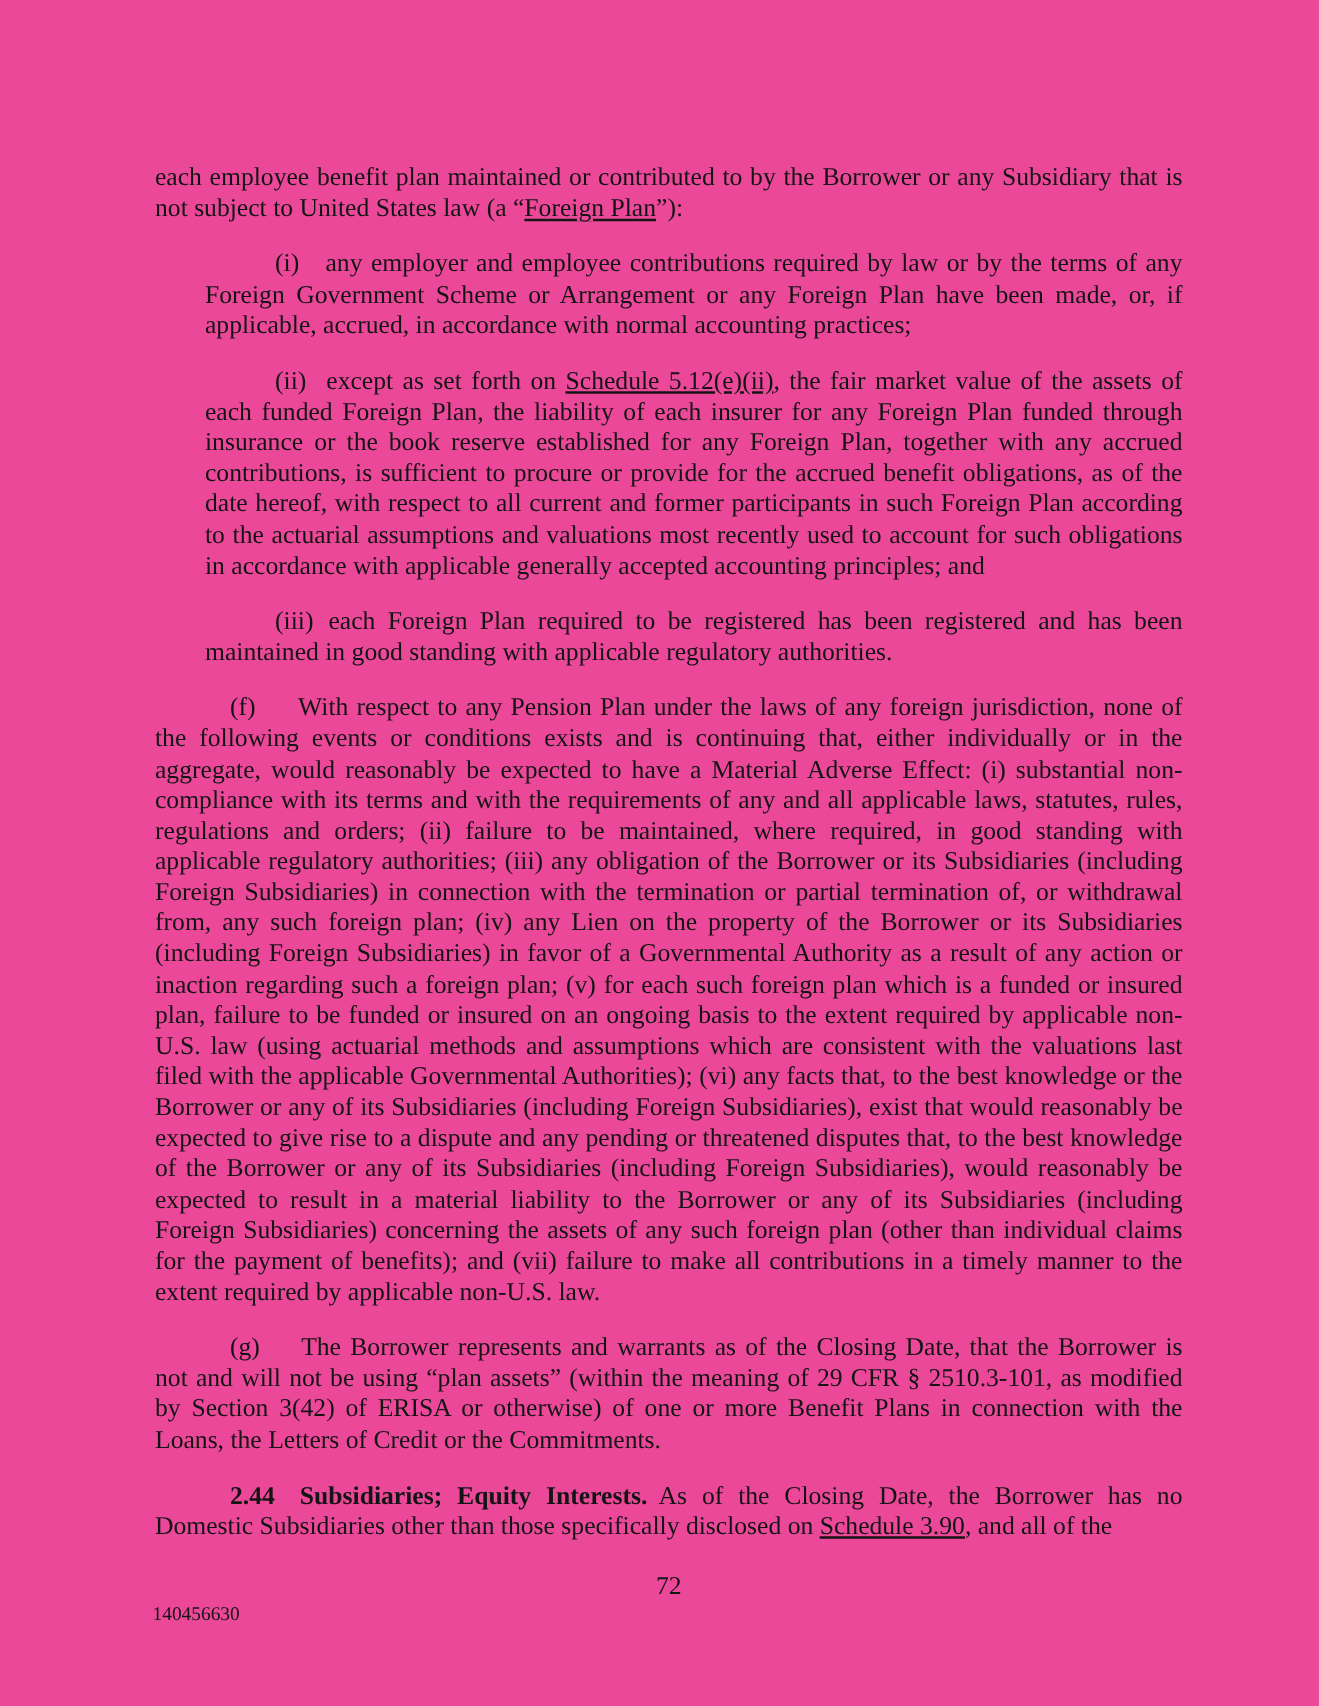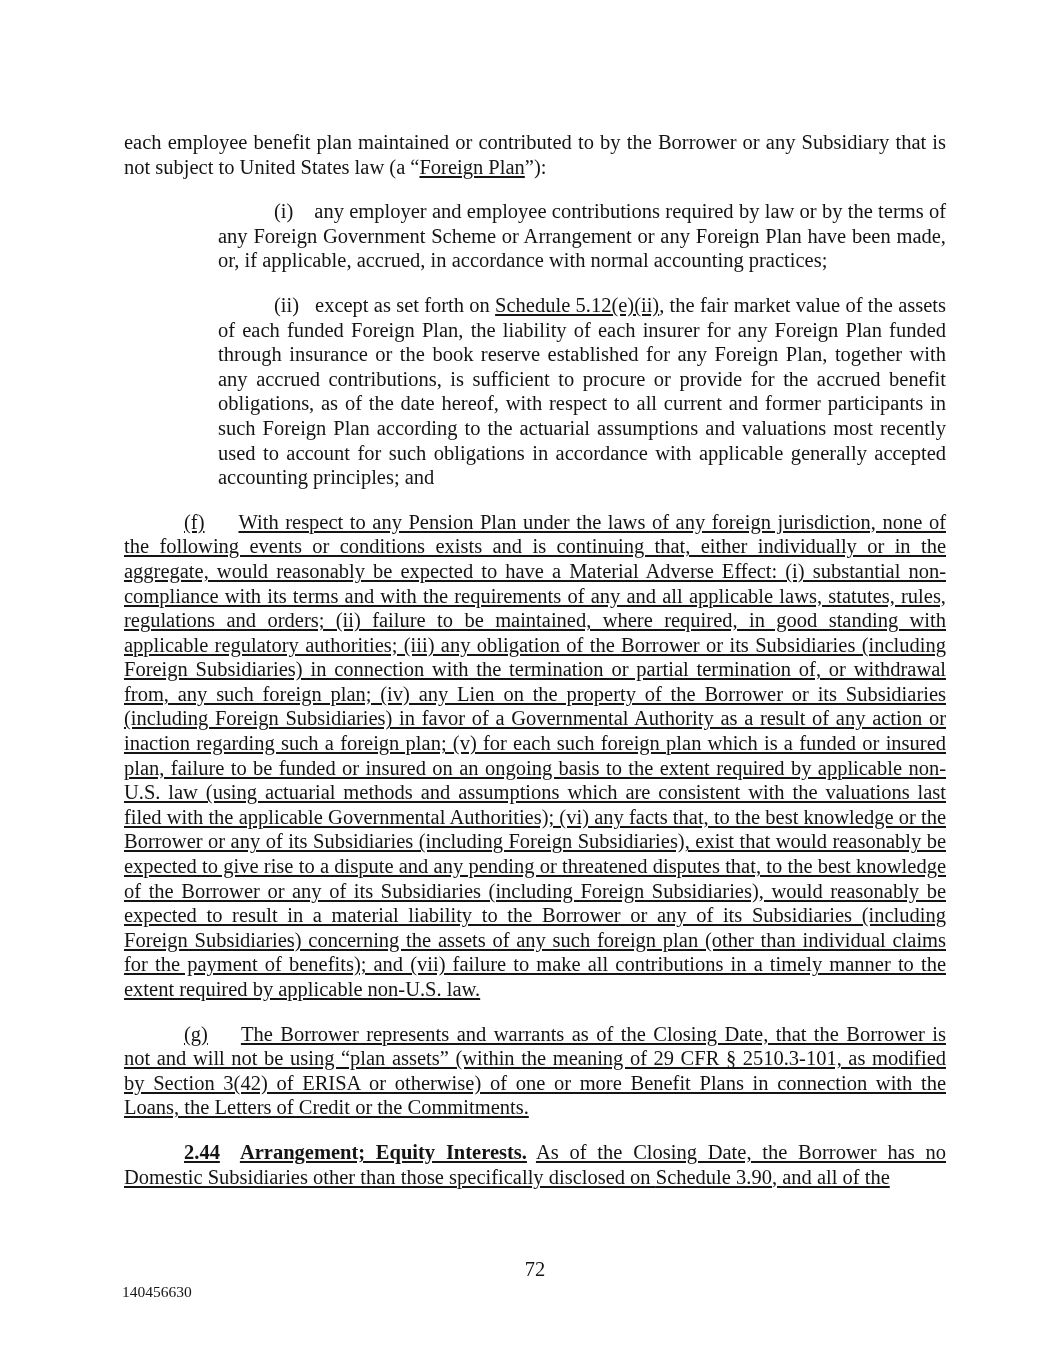--- a/index.html
+++ b/index.html
@@ -4,46 +4,45 @@
 <style>
   html, body {
     margin: 0;
     padding: 0;
     background: #e8e8e8;
   }
   .page {
     position: relative;
     width: 1055px;
     height: 1365px;
-    background: #ffffff;
+    background: #ec4899;
     font-family: "Liberation Serif", "DejaVu Serif", serif;
     color: #141414;
     overflow: hidden;
   }
   .content {
     position: absolute;
     left: 124px;
     top: 130px;
     width: 822px;
     font-size: 20.5px;
     line-height: 24.6px;
     text-align: justify;
   }
   .content p {
     margin: 0 0 20px 0;
   }
   
   p.sub {
-    margin-left: 94px;
+    margin-left: 40px;
     text-indent: 56px;
   }
   
   p.par {
     text-indent: 60px;
-    text-decoration: underline;
   }
   p.last {
     margin-bottom: 0;
   }
   .tab {
     display: inline-block;
   }
   .t21 { width: 21px; }
   .t16 { width: 16px; }
   .t12 { width: 12px; }
@@ -82,26 +81,27 @@
 <div class="page">
 
   <div class="content">
 
     <p><span>each employee benefit plan maintained or contributed to by the Borrower or any Subsidiary that is not subject to United States law (a “</span><span class="u">Foreign Plan</span><span>”):</span></p>
 
     <p class="sub"><span>(i)</span><span class="tab t21"></span><span>any employer and employee contributions required by law or by the terms of any Foreign Government Scheme or Arrangement or any Foreign Plan have been made, or, if applicable, accrued, in accordance with normal accounting practices;</span></p>
 
     <p class="sub"><span>(ii)</span><span class="tab t16"></span><span>except as set forth on </span><span class="u">Schedule 5.12(e)(ii)</span><span>, the fair market value of the assets of each funded Foreign Plan, the liability of each insurer for any Foreign Plan funded through insurance or the book reserve established for any Foreign Plan, together with any accrued contributions, is sufficient to procure or provide for the accrued benefit obligations, as of the date hereof, with respect to all current and former participants in such Foreign Plan according to the actuarial assumptions and valuations most recently used to account for such obligations in accordance with applicable generally accepted accounting principles; and</span></p>
 
+    <p class="sub"><span>(iii)</span><span class="tab t12"></span><span>each Foreign Plan required to be registered has been registered and has been maintained in good standing with applicable regulatory authorities.</span></p>
 
     <p class="par"><span>(f)</span><span class="tab t34"></span><span>With respect to any Pension Plan under the laws of any foreign jurisdiction, none of the following events or conditions exists and is continuing that, either individually or in the aggregate, would reasonably be expected to have a Material Adverse Effect: (i) substantial non-compliance with its terms and with the requirements of any and all applicable laws, statutes, rules, regulations and orders; (ii) failure to be maintained, where required, in good standing with applicable regulatory authorities; (iii) any obligation of the Borrower or its Subsidiaries (including Foreign Subsidiaries) in connection with the termination or partial termination of, or withdrawal from, any such foreign plan; (iv) any Lien on the property of the Borrower or its Subsidiaries (including Foreign Subsidiaries) in favor of a Governmental Authority as a result of any action or inaction regarding such a foreign plan; (v) for each such foreign plan which is a funded or insured plan, failure to be funded or insured on an ongoing basis to the extent required by applicable non-U.S. law (using actuarial methods and assumptions which are consistent with the valuations last filed with the applicable Governmental Authorities); (vi) any facts that, to the best knowledge or the Borrower or any of its Subsidiaries (including Foreign Subsidiaries), exist that would reasonably be expected to give rise to a dispute and any pending or threatened disputes that, to the best knowledge of the Borrower or any of its Subsidiaries (including Foreign Subsidiaries), would reasonably be expected to result in a material liability to the Borrower or any of its Subsidiaries (including Foreign Subsidiaries) concerning the assets of any such foreign plan (other than individual claims for the payment of benefits); and (vii) failure to make all contributions in a timely manner to the extent required by applicable non-U.S. law.</span></p>
 
     <p class="par"><span>(g)</span><span class="tab t33"></span><span>The Borrower represents and warrants as of the Closing Date, that the Borrower is not and will not be using “plan assets” (within the meaning of 29 CFR § 2510.3-101, as modified by Section 3(42) of ERISA or otherwise) of one or more Benefit Plans in connection with the Loans, the Letters of Credit or the Commitments.</span></p>
 
-    <p class="par last"><span class="b">2.44</span><span class="tab t20"></span><span class="b">Arrangement; Equity Interests.</span><span class="tab t9"></span><span>As of the Closing Date, the Borrower has no Domestic Subsidiaries other than those specifically disclosed on </span><span class="u">Schedule 3.90</span><span>, and all of the</span></p>
+    <p class="par last"><span class="b">2.44</span><span class="tab t20"></span><span class="b">Subsidiaries; Equity Interests.</span><span class="tab t9"></span><span>As of the Closing Date, the Borrower has no Domestic Subsidiaries other than those specifically disclosed on </span><span class="u">Schedule 3.90</span><span>, and all of the</span></p>
 
   </div>
 
   <div class="page-number">72</div>
 
   <div class="doc-id">140456630</div>
 
 </div>
 
 </body></html>

